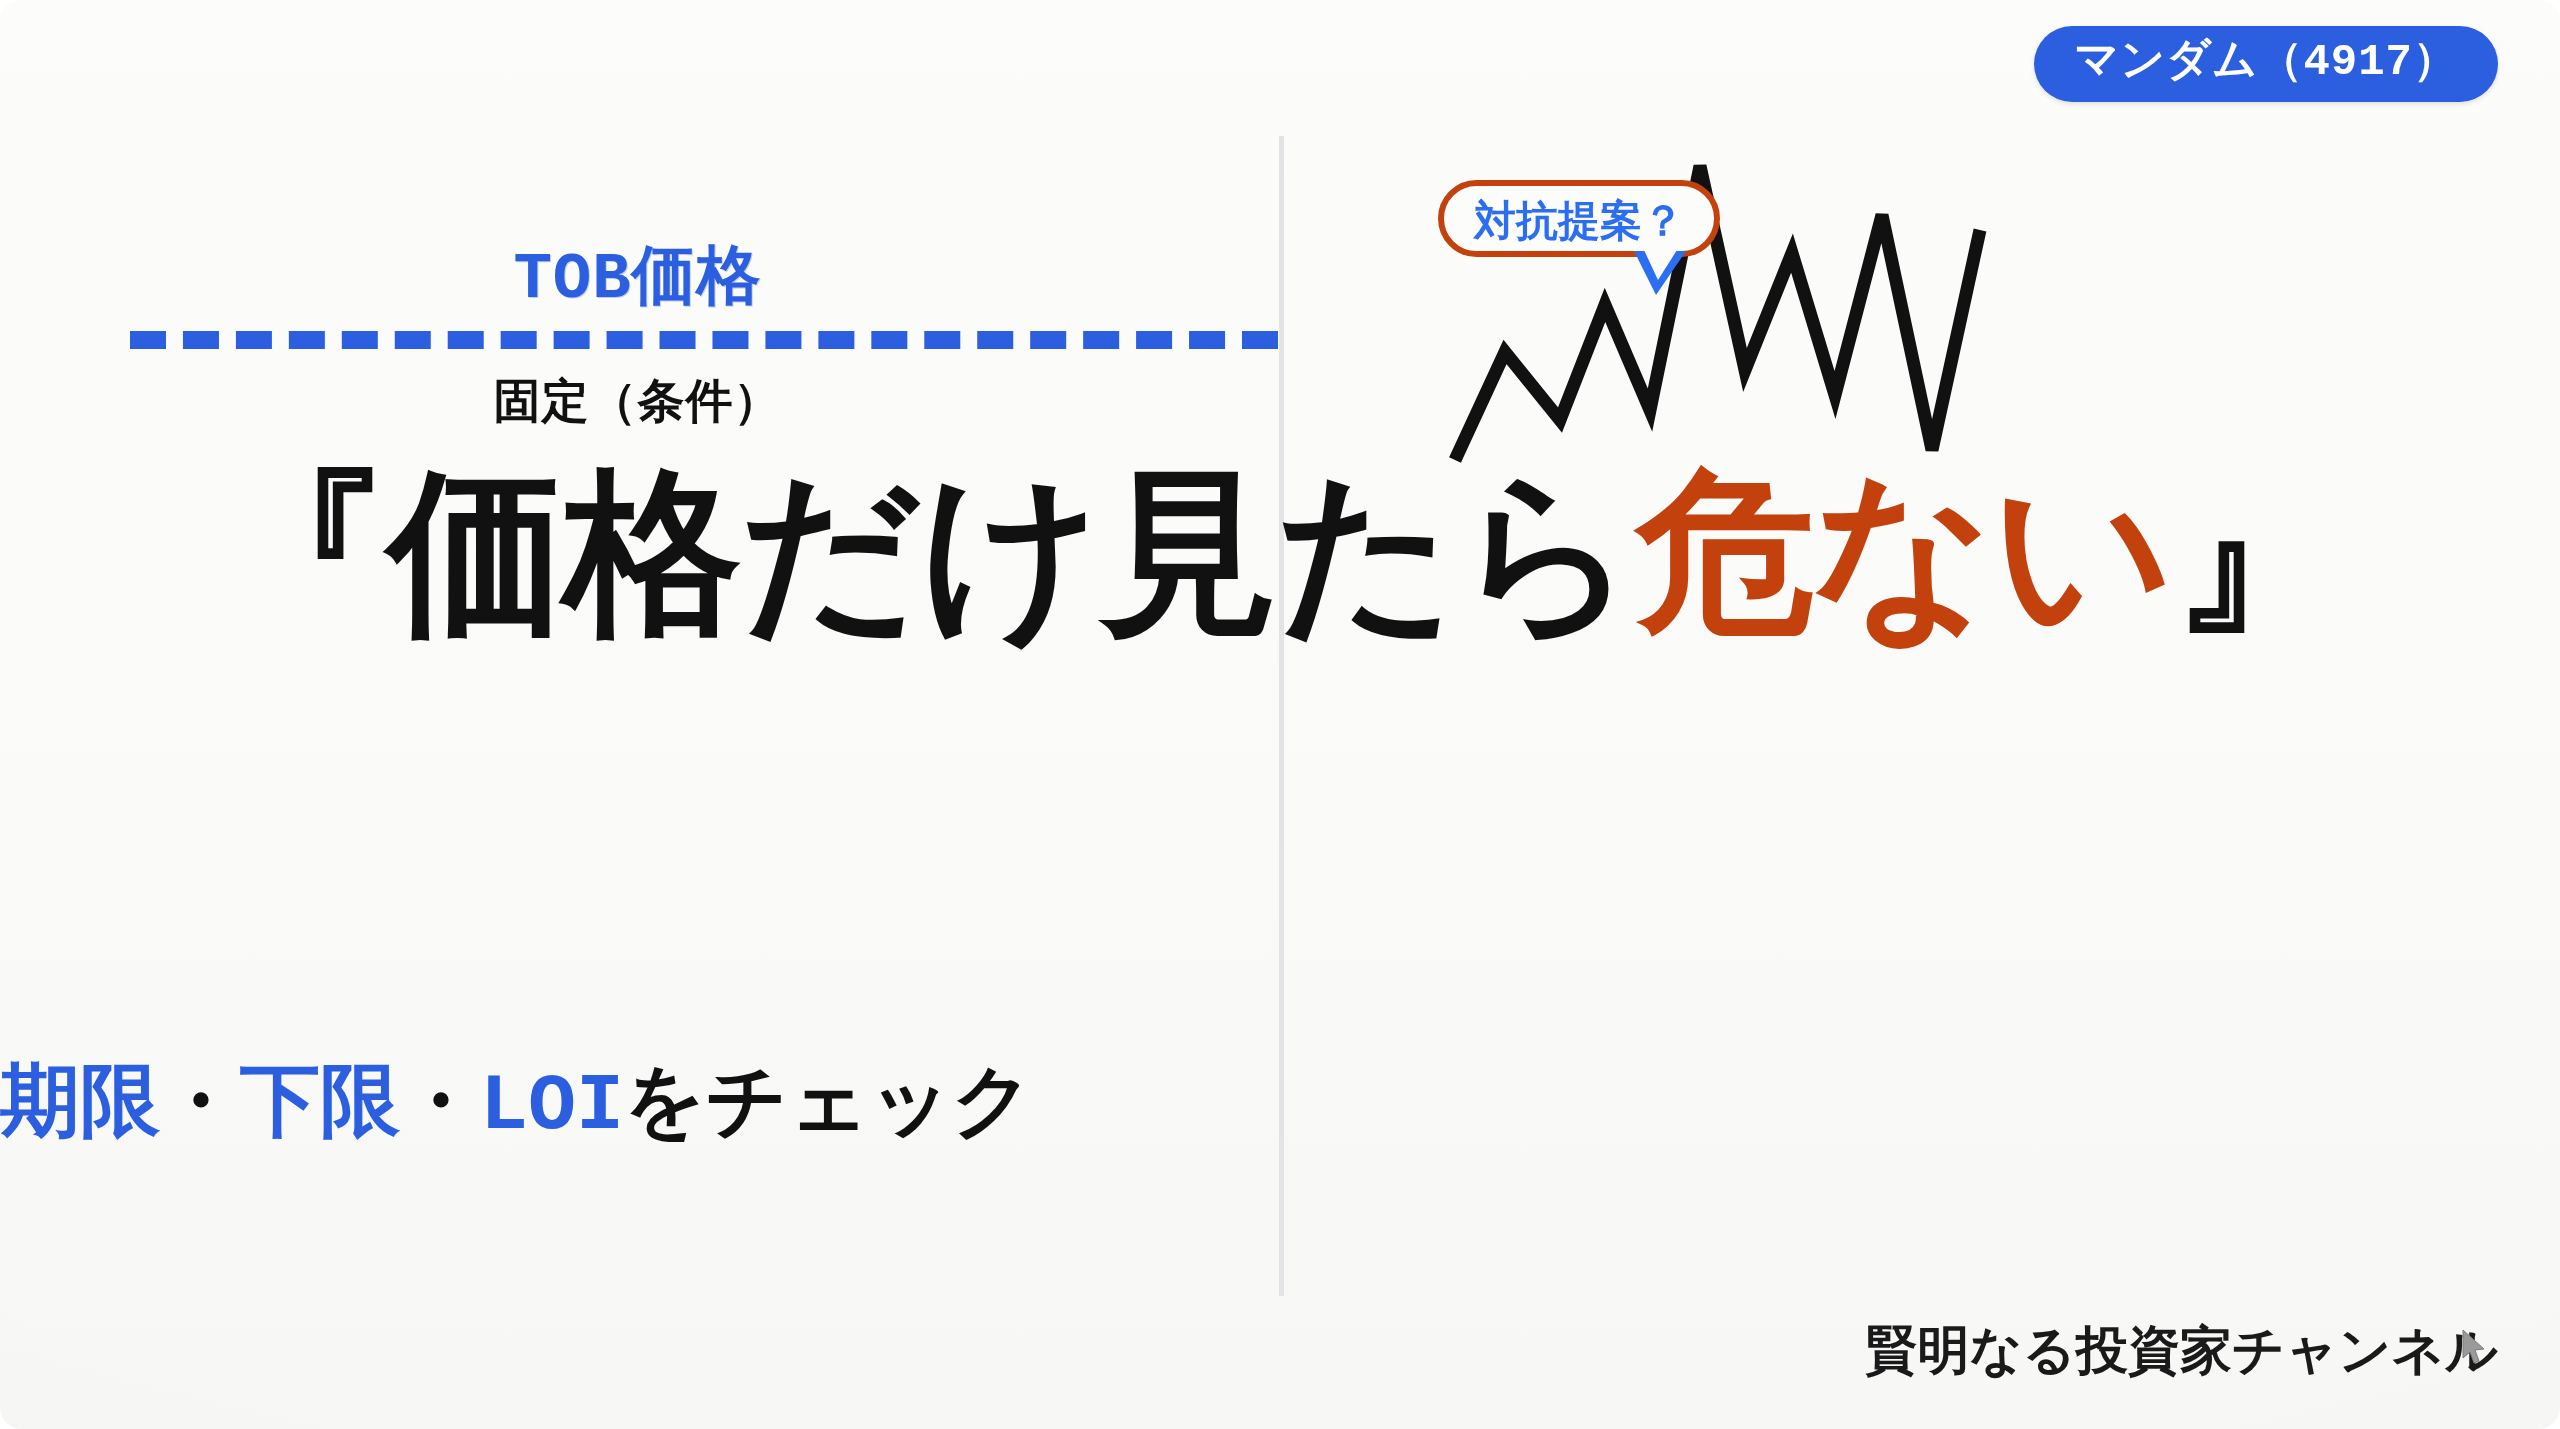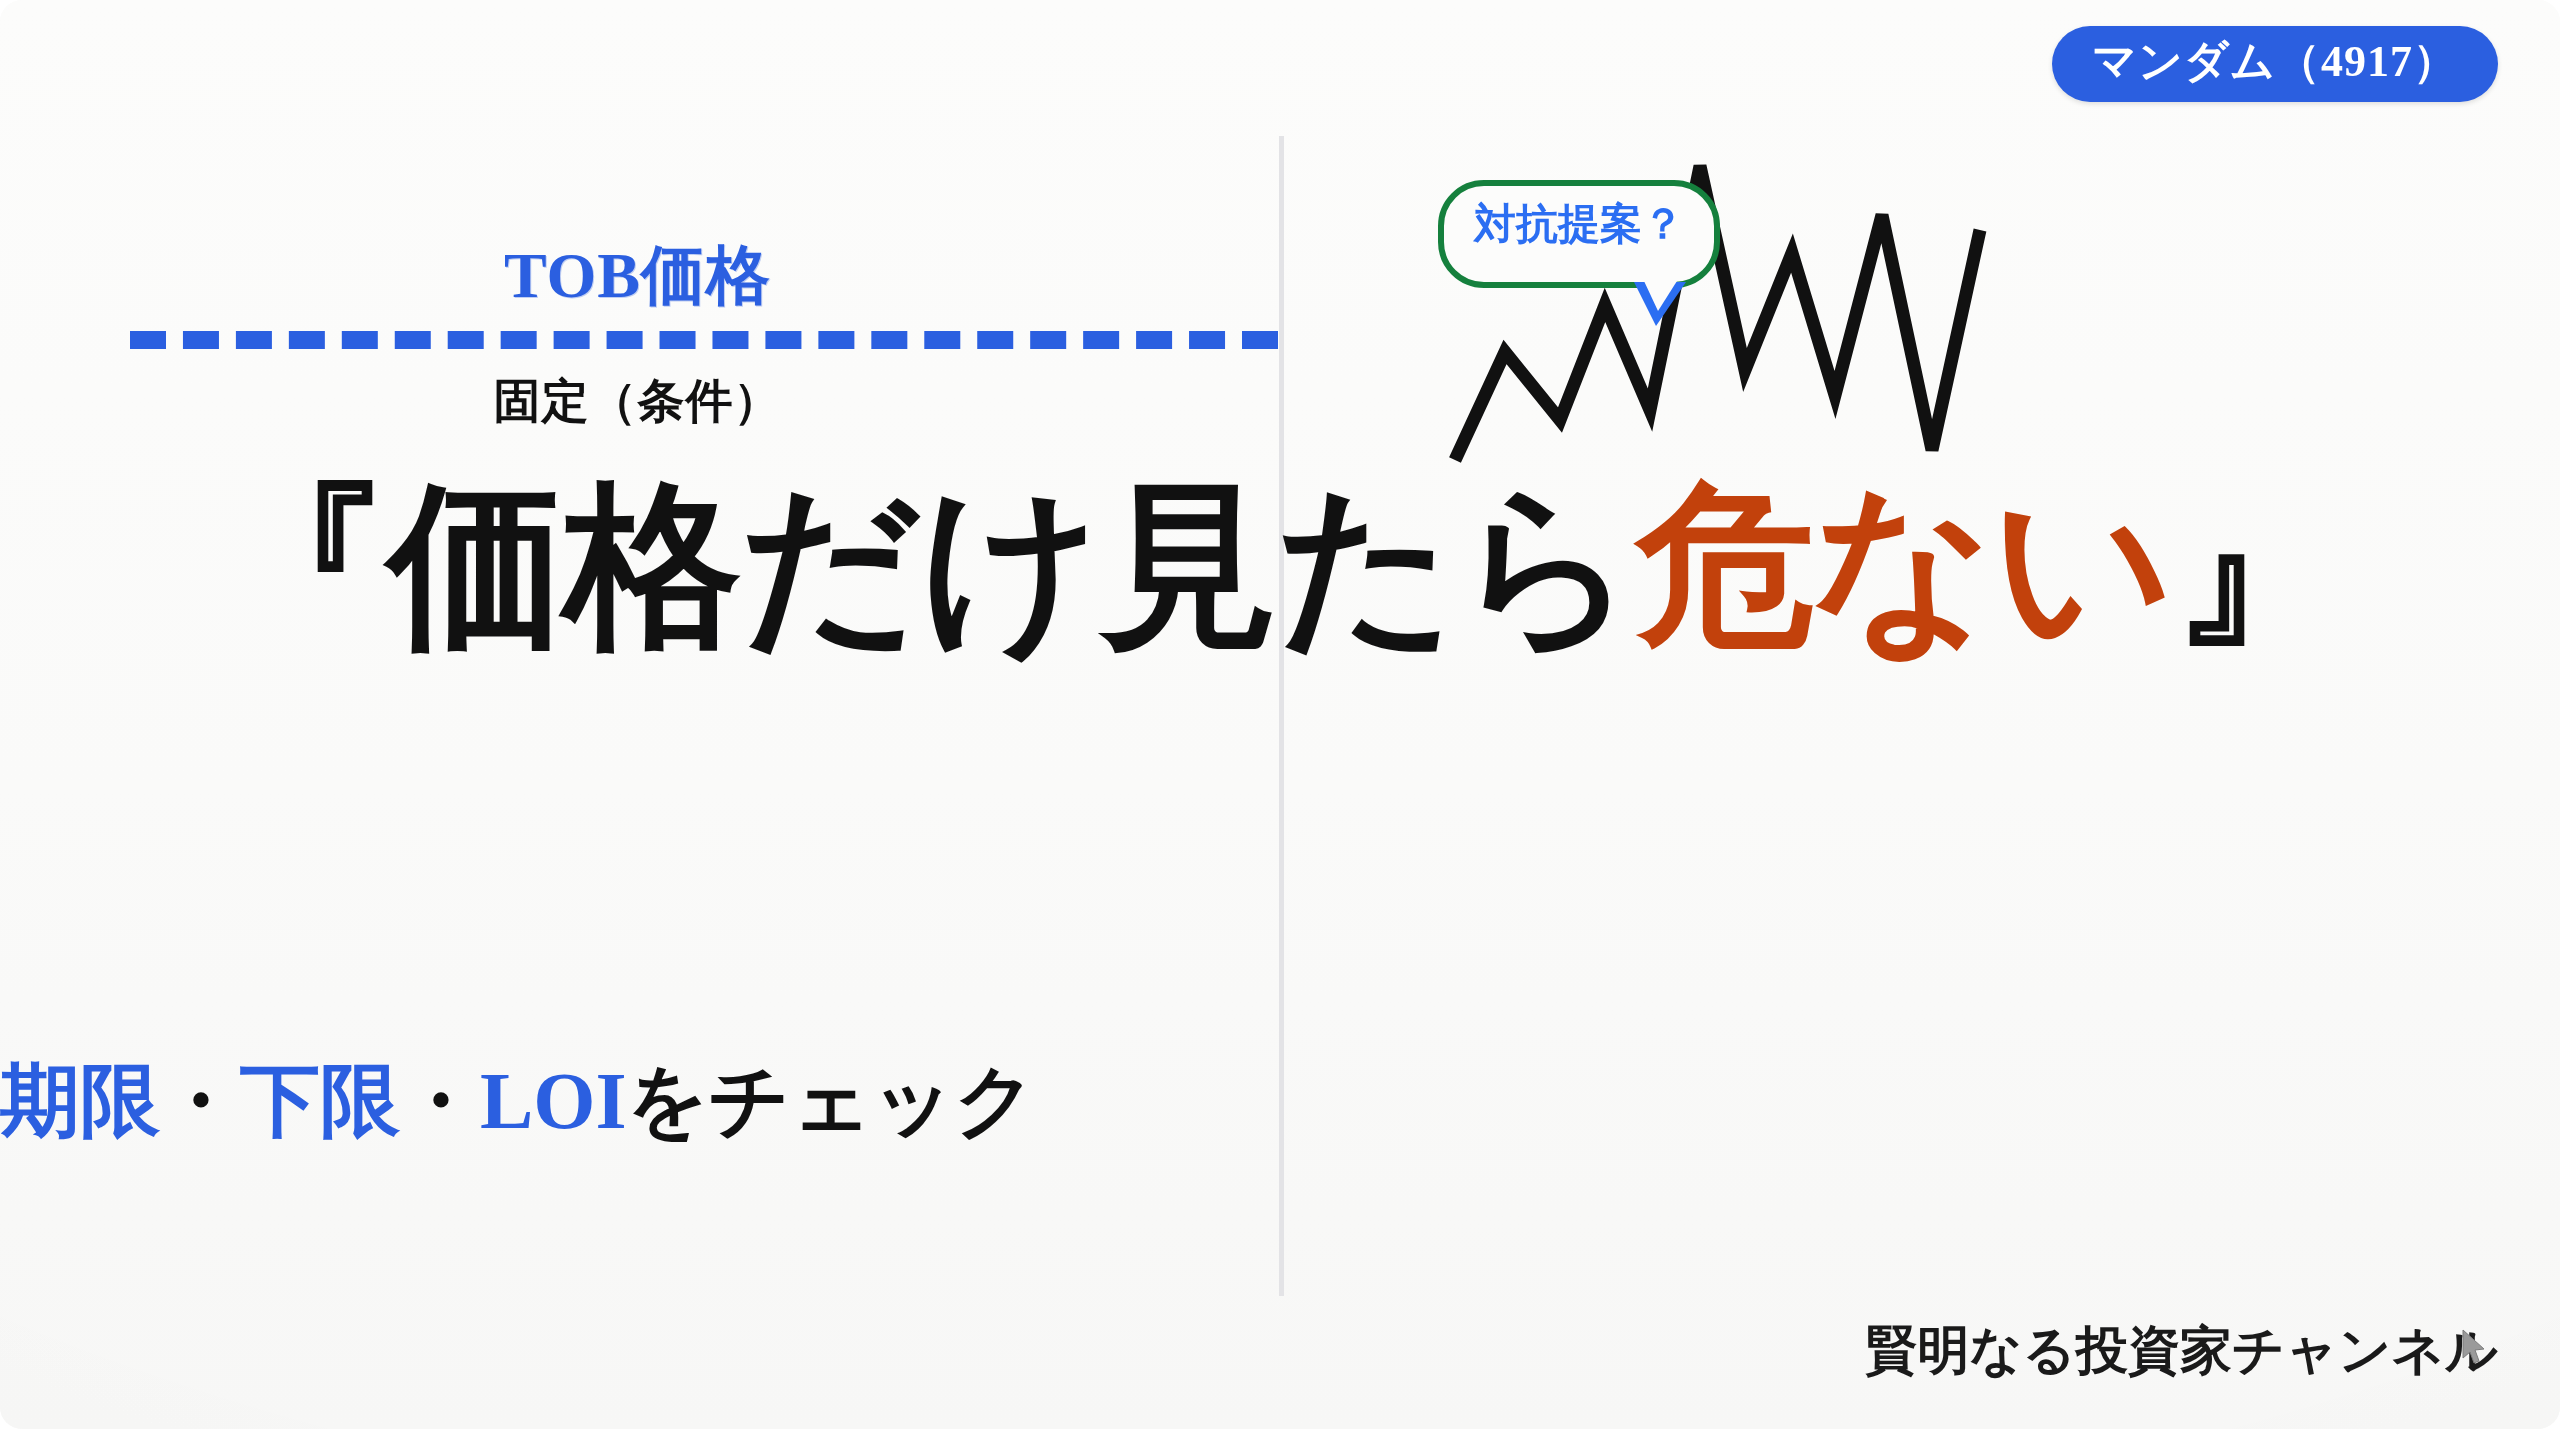--- a/index.html
+++ b/index.html
@@ -6,21 +6,21 @@
     margin: 0;
     padding: 0;
     background: #ffffff;
   }
   #stage {
     position: relative;
     width: 2560px;
     height: 1429px;
     background: #fbfbfa;
     overflow: hidden;
-    font-family: Liberation Serif, serif;
+    font-family: Liberation Mono, monospace;
     border-radius: 22px;
   }
   
   #stage::before {
     content: "";
     position: absolute;
     inset: 0;
     background:
       radial-gradient(130% 110% at 50% 45%, rgba(255,255,255,0) 55%, rgba(0,0,0,0.035) 100%),
       linear-gradient(180deg, #fcfcfb 0%, #fafaf9 55%, #f7f7f6 100%);
@@ -86,28 +86,28 @@
     font-weight: bold;
     letter-spacing: 1px;
   }
 
   
   #price-chart { left: 1420px; top: 120px; z-index: 2; }
 
   .speech-bubble {
     position: absolute;
     z-index: 4;
-    border: 6px solid #15803d;
+    border: 6px solid #c2410c;
     border-radius: 46px;
     background: #fcfcfb;
     color: #2b6ef2;
     font-weight: bold;
     font-size: 42px;
     line-height: 1;
-    padding: 17px 30px 37px 30px;
+    padding: 17px 30px 6px 30px;
     white-space: nowrap;
   }
   .speech-bubble .tail,
   .speech-bubble .tail-inner {
     position: absolute;
     width: 0; height: 0;
   }
 
   
   #bubble-counterproposal { left: 1438px; top: 180px; }

